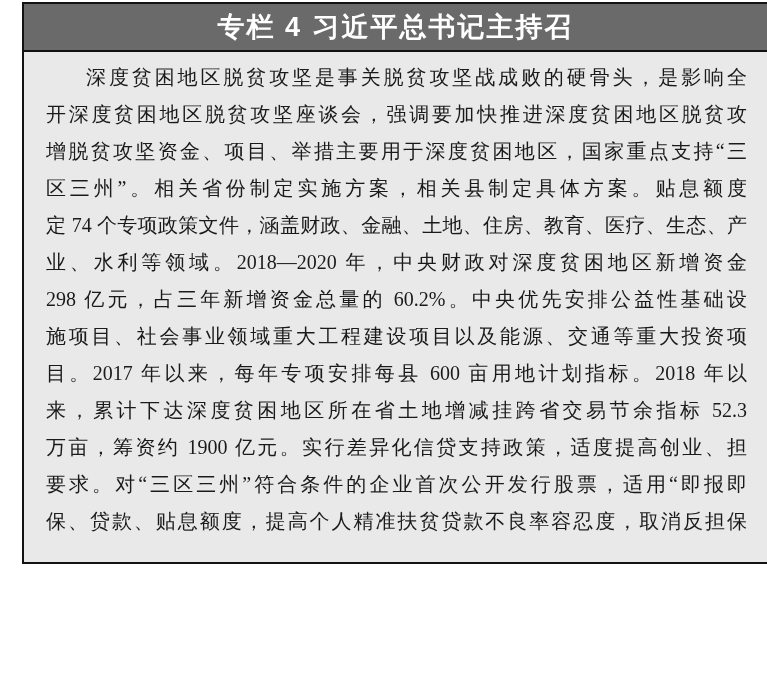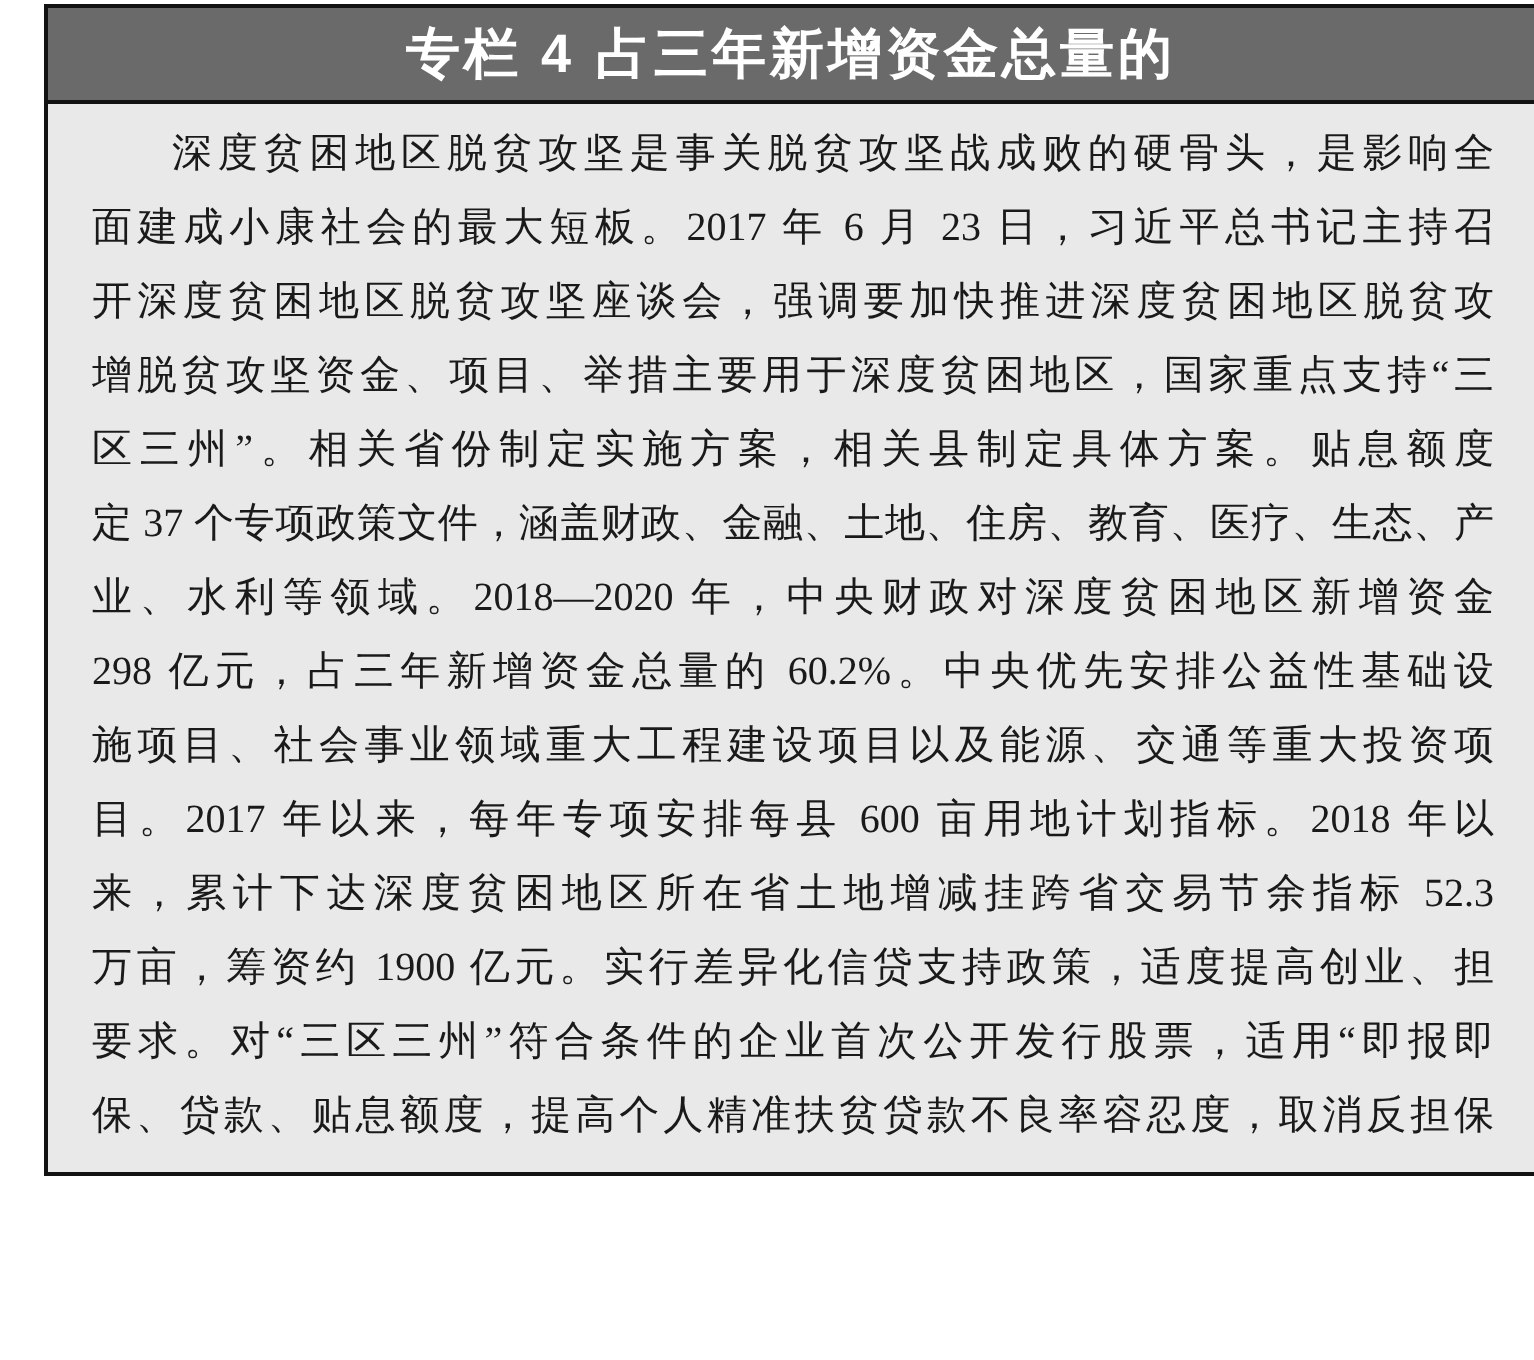--- a/index.html
+++ b/index.html
@@ -31,49 +31,48 @@
   .panel-title-label, .panel-title-text {
     color: var(--header-text, #ffffff);
     font-family: "Liberation Sans", "DejaVu Sans", sans-serif;
     font-weight: bold;
     font-size: 27px;
     letter-spacing: 2px;
     white-space: nowrap;
   }
   .panel-body {
     background: var(--body-bg, #e9e9e9);
-    padding: 7px 20px 9px 22px;
+    padding: 7px 20px 22px 22px;
   }
   .bodyline {
     font-family: "Liberation Serif", "DejaVu Serif", serif;
     font-size: 20px;
     line-height: 37px;
     color: var(--text, #1a1a1a);
     text-align: justify;
     text-align-last: justify;
     white-space: normal;
   }
   .bodyline.indent { text-indent: 2em; }
   .bodyline.last { text-align-last: left; }
 </style>
 </head>
 <body>
 
 <div class="panel">
   <div class="panel-header">
     <span class="panel-title-label">专栏 4</span>
-    <span class="panel-title-text">占三年新增资金总量的</span>
+    <span class="panel-title-text">习近平总书记主持召</span>
   </div>
   <div class="panel-body">
     <div class="bodyline indent">深度贫困地区脱贫攻坚是事关脱贫攻坚战成败的硬骨头，是影响全</div>
-    <div class="bodyline">面建成小康社会的最大短板。2017 年 6 月 23 日，习近平总书记主持召</div>
     <div class="bodyline">开深度贫困地区脱贫攻坚座谈会，强调要加快推进深度贫困地区脱贫攻</div>
     <div class="bodyline">增脱贫攻坚资金、项目、举措主要用于深度贫困地区，国家重点支持“三</div>
     <div class="bodyline">区三州”。相关省份制定实施方案，相关县制定具体方案。贴息额度</div>
-    <div class="bodyline">定 37 个专项政策文件，涵盖财政、金融、土地、住房、教育、医疗、生态、产</div>
+    <div class="bodyline">定 74 个专项政策文件，涵盖财政、金融、土地、住房、教育、医疗、生态、产</div>
     <div class="bodyline">业、水利等领域。2018—2020 年，中央财政对深度贫困地区新增资金</div>
     <div class="bodyline">298 亿元，占三年新增资金总量的 60.2%。中央优先安排公益性基础设</div>
     <div class="bodyline">施项目、社会事业领域重大工程建设项目以及能源、交通等重大投资项</div>
     <div class="bodyline">目。2017 年以来，每年专项安排每县 600 亩用地计划指标。2018 年以</div>
     <div class="bodyline">来，累计下达深度贫困地区所在省土地增减挂跨省交易节余指标 52.3</div>
     <div class="bodyline">万亩，筹资约 1900 亿元。实行差异化信贷支持政策，适度提高创业、担</div>
     <div class="bodyline">要求。对“三区三州”符合条件的企业首次公开发行股票，适用“即报即</div>
     <div class="bodyline">保、贷款、贴息额度，提高个人精准扶贫贷款不良率容忍度，取消反担保</div>
   </div>
 </div>

